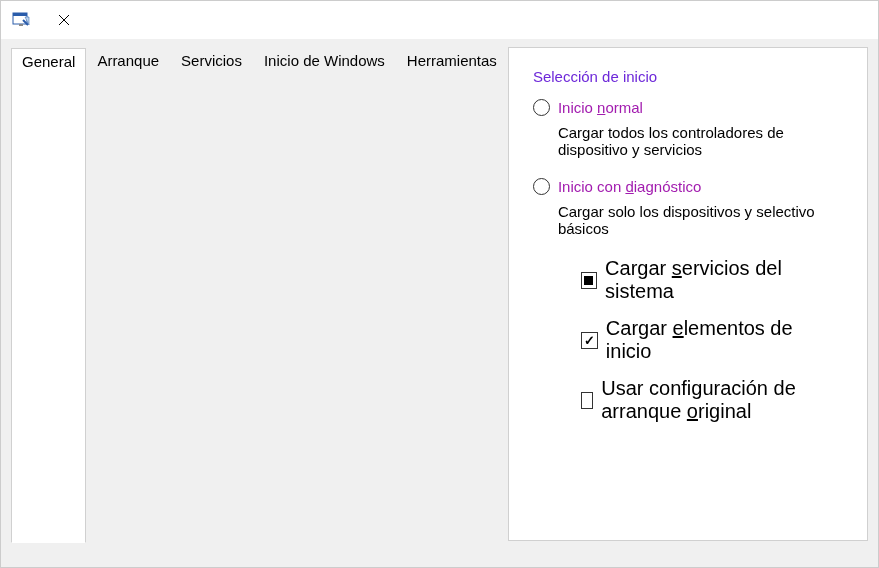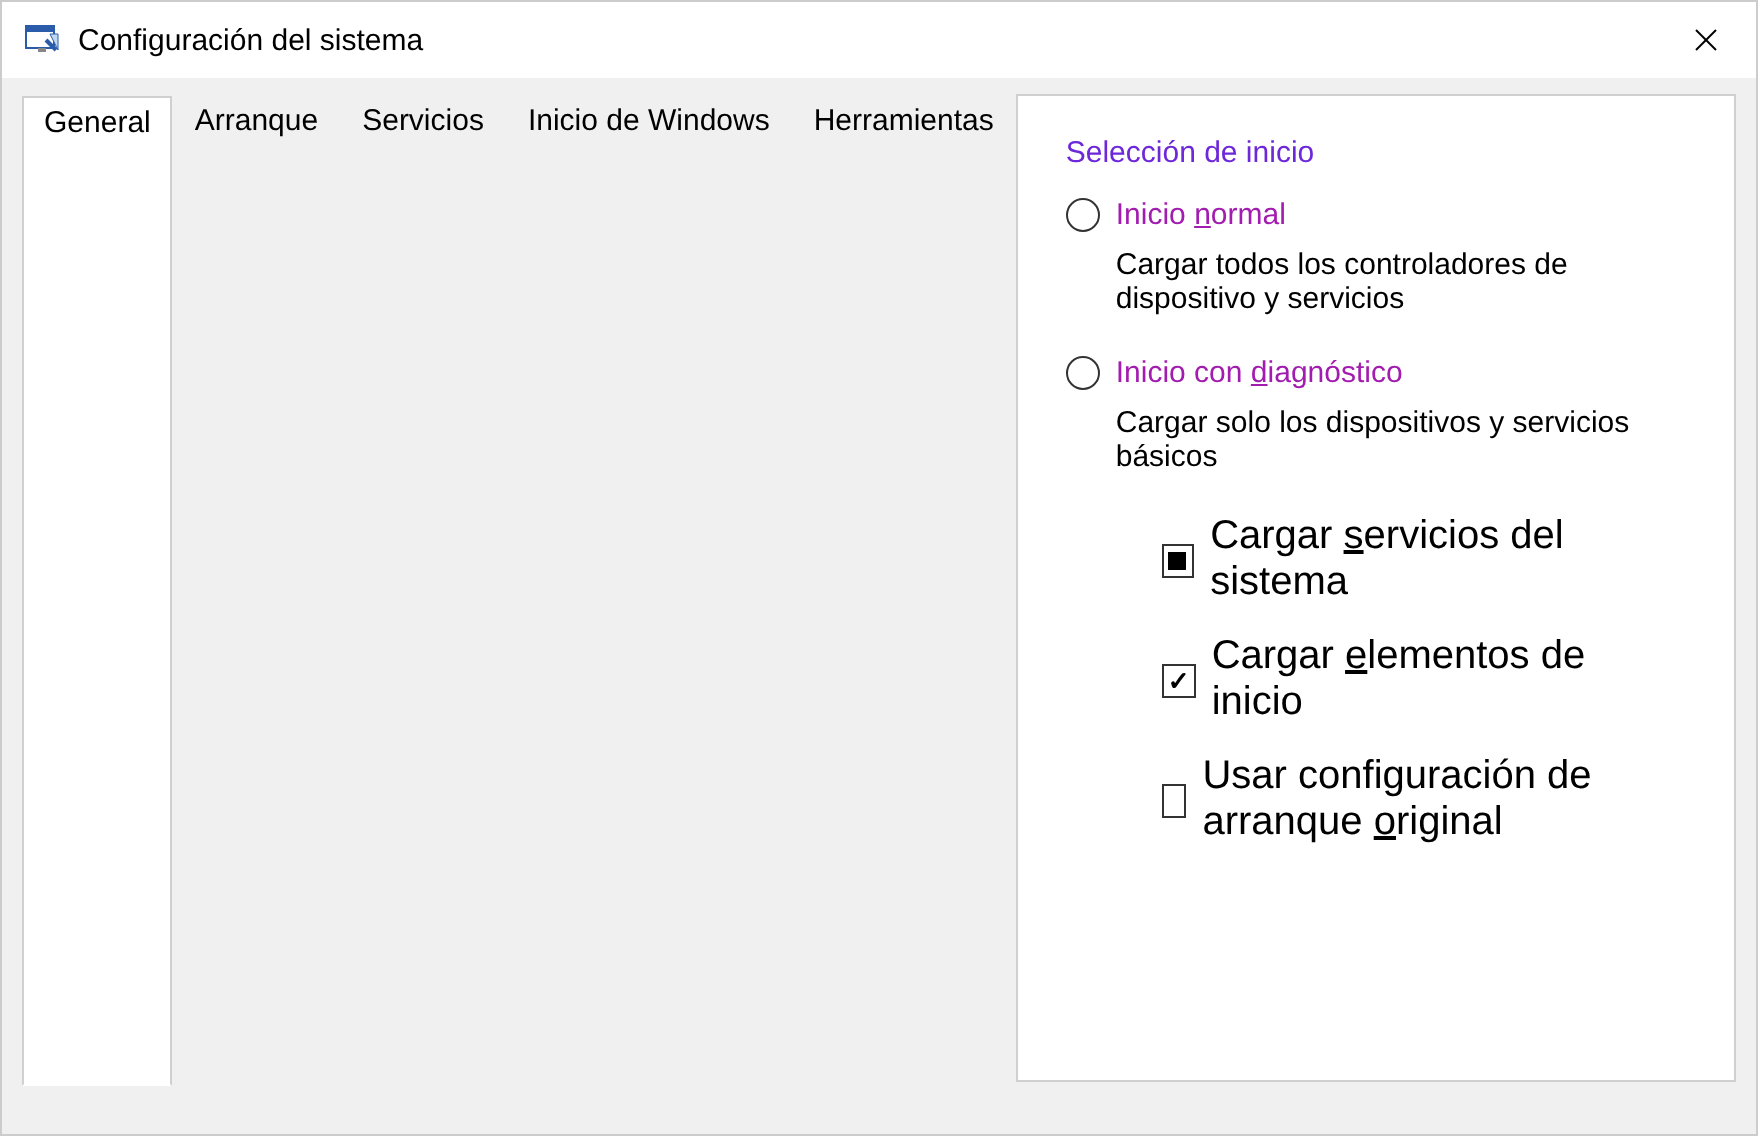--- a/index.html
+++ b/index.html
@@ -53,21 +53,20 @@
   <div class="titlebar">
     <span class="titlebar-icon">
       <svg width="18" height="18" viewBox="0 0 18 18">
         <rect x="1" y="2" width="14" height="11" fill="#fff" stroke="#2a5caa" stroke-width="1"></rect>
         <rect x="1" y="2" width="14" height="3" fill="#2a5caa"></rect>
         <rect x="7" y="13" width="4" height="2" fill="#888"></rect>
         <line x1="11" y1="9" x2="16" y2="14" stroke="#2a5caa" stroke-width="2"></line>
         <polygon points="13,6 17,6 17,14" fill="#c0d8f0" stroke="#2a5caa" stroke-width="0.5"></polygon>
       </svg>
     </span>
-    <span class="titlebar-title">Configuración del sistema</span>
     <div class="close-btn">
       <svg width="12" height="12" viewBox="0 0 12 12">
         <line x1="1" y1="1" x2="11" y2="11" stroke="#000" stroke-width="1"></line>
         <line x1="11" y1="1" x2="1" y2="11" stroke="#000" stroke-width="1"></line>
       </svg>
     </div>
   </div>
 
   <div class="content-area">
 
@@ -86,21 +85,21 @@
         <div class="radio-row">
           <span class="radio"></span>
           <span class="radio-label"><span>Inicio </span><span class="ul">n</span><span>ormal</span></span>
         </div>
         <div class="radio-desc">Cargar todos los controladores de dispositivo y servicios</div>
 
         <div class="radio-row">
           <span class="radio"></span>
           <span class="radio-label"><span>Inicio con </span><span class="ul">d</span><span>iagnóstico</span></span>
         </div>
-        <div class="radio-desc">Cargar solo los dispositivos y servicios básicos</div>
+        <div class="radio-desc">Cargar solo los dispositivos y selectivo básicos</div>
 
 
         <div class="checkbox-group">
           <div class="checkbox-row">
             <span class="checkbox indeterminate"></span>
             <span class="checkbox-label"><span>Cargar </span><span class="ul">s</span><span>ervicios del sistema</span></span>
           </div>
           <div class="checkbox-row">
             <span class="checkbox checked"></span>
             <span class="checkbox-label"><span>Cargar </span><span class="ul">e</span><span>lementos de inicio</span></span>

